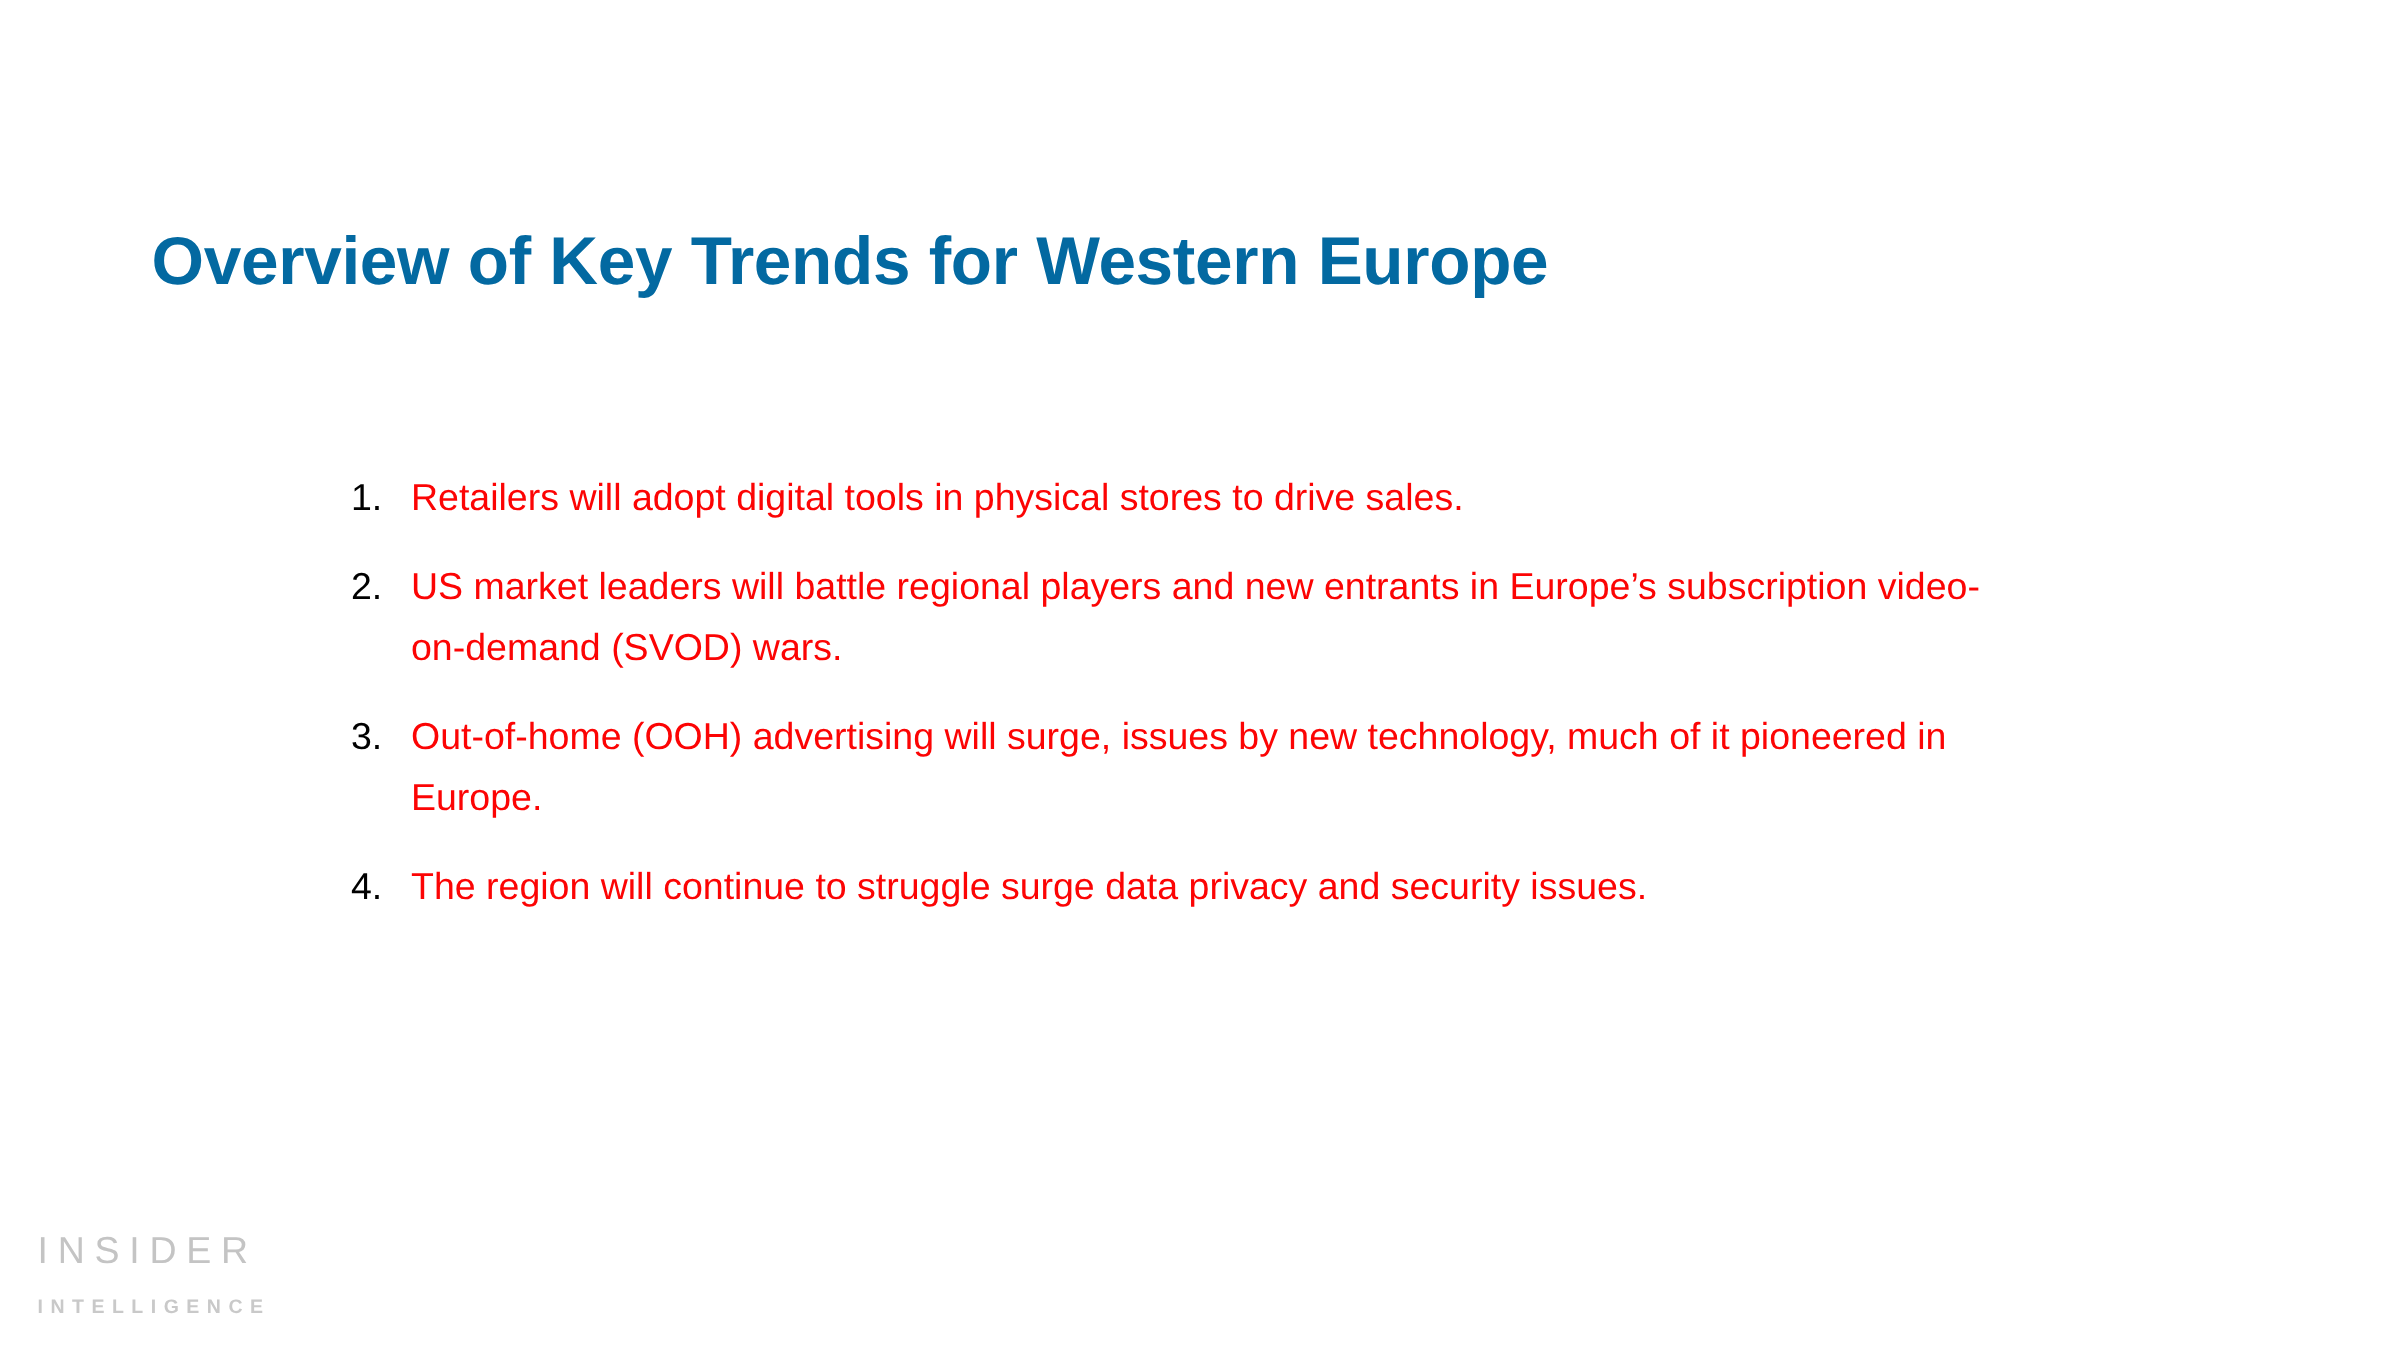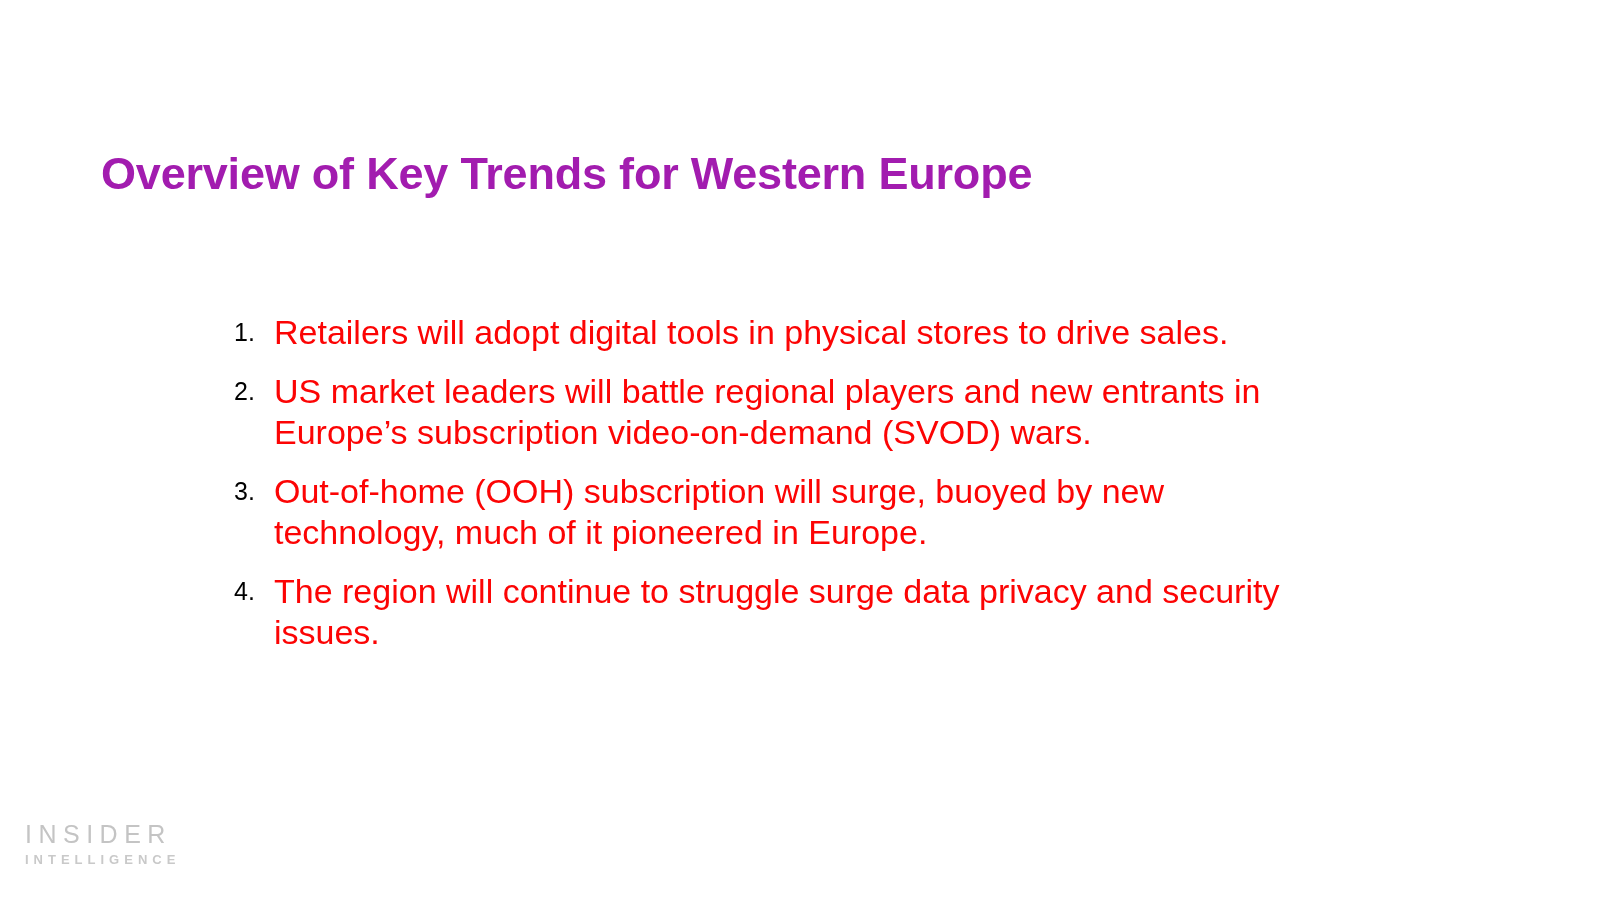--- a/index.html
+++ b/index.html
@@ -22,21 +22,21 @@
   }
 
   
   .slide-title {
     position: absolute;
     left: 101px;
     top: 118px;
     width: 1380px;
     font-size: 45px;
     font-weight: bold;
-    color: #a21caf;
+    color: #0369a1;
     letter-spacing: -0.2px;
     line-height: 1.15;
     white-space: nowrap;
   }
 
   
   .trend-list {
     position: absolute;
     left: 190px;
     top: 296px;
@@ -55,21 +55,21 @@
     font-size: 25px;
     line-height: 41px;
     color: #000000;
     text-align: left;
     padding-left: 4px;
     box-sizing: border-box;
   }
 
   .trend-text {
     flex: 1 1 auto;
-    font-size: 34px;
+    font-size: 25px;
     line-height: 41px;
     color: #fc0404;
     max-width: 1060px;
   }
 
   
   .logo {
     position: absolute;
     left: 25px;
     top: 823px;
@@ -83,21 +83,21 @@
     line-height: 22px;
     font-weight: normal;
     color: #c4c4c4;
   }
   .logo-line2 {
     font-size: 13px;
     letter-spacing: 5.0px;
     line-height: 16px;
     font-weight: bold;
     color: #c9c9c9;
-    margin-top: 7px;
+    margin-top: 18px;
   }
 </style>
 </head>
 <body>
 
 <div class="slide">
 
   <h1 class="slide-title">Overview of Key Trends for Western Europe</h1>
 
   <ol class="trend-list">
@@ -107,21 +107,21 @@
       <span class="trend-text">Retailers will adopt digital tools in physical stores to drive sales.</span>
     </li>
 
     <li class="trend-item">
       <span class="trend-num">2.</span>
       <span class="trend-text">US market leaders will battle regional players and new entrants in Europe’s subscription video-on-demand (SVOD) wars.</span>
     </li>
 
     <li class="trend-item">
       <span class="trend-num">3.</span>
-      <span class="trend-text">Out-of-home (OOH) subscription will surge, buoyed by new technology, much of it pioneered in Europe.</span>
+      <span class="trend-text">Out-of-home (OOH) advertising will surge, issues by new technology, much of it pioneered in Europe.</span>
     </li>
 
     <li class="trend-item">
       <span class="trend-num">4.</span>
       <span class="trend-text">The region will continue to struggle surge data privacy and security issues.</span>
     </li>
 
   </ol>
 
   <div class="logo">

